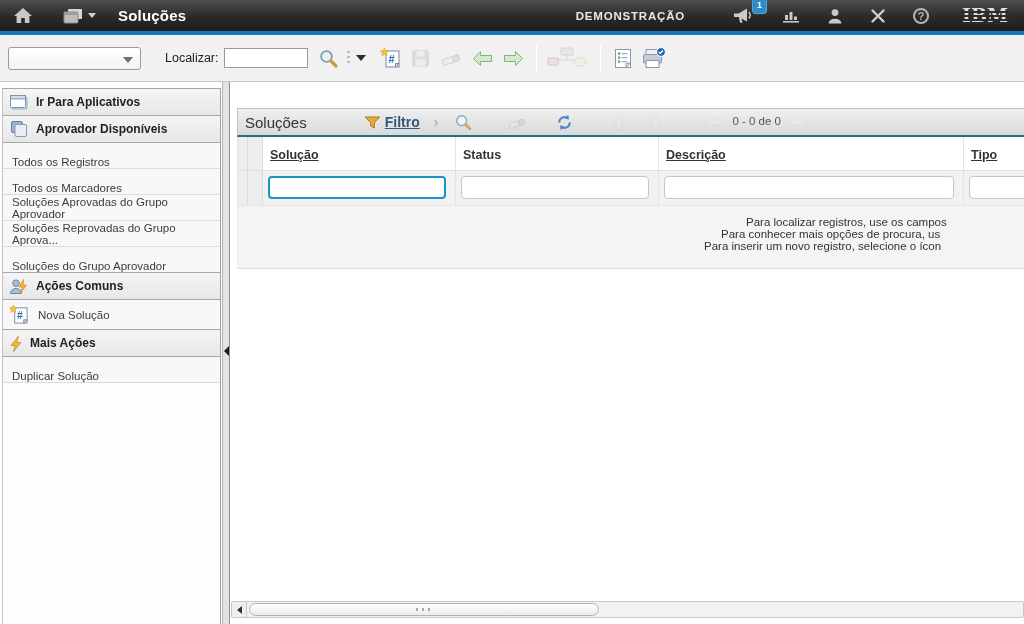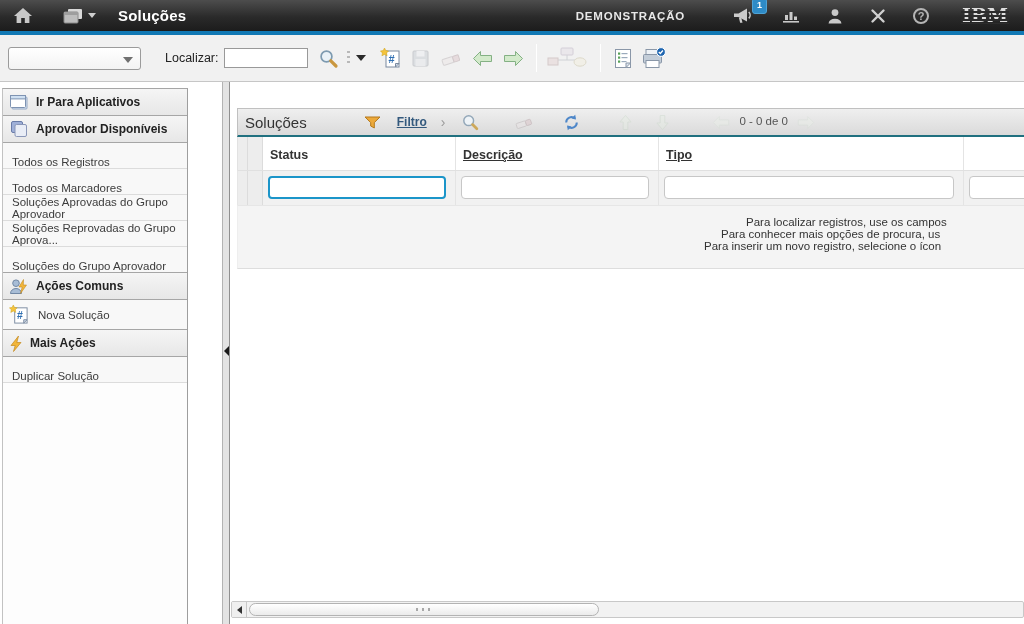--- a/index.html
+++ b/index.html
@@ -44,21 +44,21 @@
   .disabled { opacity:.42; filter:grayscale(55%); cursor:default; }
   .dots { width:3px; height:14px; margin-left:8px;
     background:repeating-linear-gradient(to bottom,#b9b9b9 0 2px,transparent 2px 5px); }
   .mini-caret { width:0; height:0; border-left:5px solid transparent; border-right:5px solid transparent;
     border-top:6px solid #2a2a2a; margin-left:6px; cursor:pointer; }
   .vsep { width:1px; height:28px; background:#c9c9c9; border-right:1px solid #fff; margin-left:12px; }
 
   
   .pagebody { position:absolute; top:82px; left:0; width:1024px; height:542px; display:flex; }
   .sidebar { width:222px; position:relative; background:#fff; }
-  .menu { position:absolute; top:6px; left:2px; width:186px; bottom:0;
+  .menu { position:absolute; top:6px; left:2px; width:219px; bottom:0;
     border-left:1px solid #c2c2c2; border-right:1px solid #9e9e9e; background:#fdfdfd;
     border-top:1px solid #a6a6a6; }
   .m-header { height:28px; display:flex; align-items:center; gap:7px; padding-left:6px;
     background:linear-gradient(#f5f5f5,#e7e7e7); border-top:1px solid #a6a6a6; border-bottom:1px solid #a6a6a6;
     margin-top:-1px; font-weight:bold; font-size:12px; color:#222; cursor:pointer; }
   .m-item { height:26px; display:flex; align-items:flex-end; padding-left:9px; font-size:11.5px;
     color:#3c3c3c; background:#f8f8f8; border-bottom:1px solid #dcdcdc; cursor:pointer; }
   .m-item-icon { height:30px; display:flex; align-items:center; gap:9px; padding-left:6px;
     font-size:11.5px; color:#3c3c3c; background:#f8f8f8; border-bottom:1px solid #dcdcdc; cursor:pointer; }
   .mi { display:inline-flex; align-items:center; }
@@ -68,21 +68,21 @@
   .collapse-tri { position:absolute; top:264px; left:1px; width:0; height:0;
     border-top:5px solid transparent; border-bottom:5px solid transparent; border-right:5px solid #1a1a1a; }
 
   
   .main { flex:1; position:relative; background:#fff; overflow:hidden; }
   .card { position:absolute; left:7px; top:26px; right:-2px; }
   .t-toolbar { height:29px; background:linear-gradient(#efefef,#dadada);
     border:1px solid #c0c0c0; border-bottom:2px solid #20707f; display:flex; align-items:center; padding:0 7px; }
   .t-title { font-size:15px; color:#333; }
   .funnel { margin-left:57px; cursor:pointer; display:inline-flex; }
-  .filtro { margin-left:16px; font-size:12px; font-weight:bold; color:#33597d; text-decoration:underline; cursor:pointer; }
+  .filtro { margin-left:4px; font-size:14px; font-weight:bold; color:#33597d; text-decoration:underline; cursor:pointer; }
   .chev { margin-left:14px; color:#9a9a9a; font-size:14px; cursor:pointer; }
   .chev::before { content:"›"; }
   .t-toolbar .tbtn { margin-left:0; }
   .ghost { opacity:.38; filter:grayscale(30%); cursor:default; }
   .pag-text { font-size:11.5px; color:#555; margin:0 9px; }
 
   .grid-row { display:grid; grid-template-columns:10px 15px 193px 203px 305px auto; }
   .cols { height:33px; background:#fff; border-left:1px solid #e2e2e2; }
   .cols .cell, .frow .cell { border-right:1px solid #e4e4e4; }
   .cell.sel { background:#ededed; border-right:1px solid #dcdcdc; }
@@ -384,20 +384,21 @@
             <svg width="18" height="15" viewBox="0 0 21 17">
                 <path d="M12.5 1.5 l7 7 -7 7 v-4 h-11 v-6 h11 z" fill="#eaf3e8" stroke="#ccdccc"></path>
               </svg>
           </span>
         </span>
       </div>
 
       <div class="grid-row cols">
         <div class="cell sel"></div>
         <div class="cell sel"></div>
+        <div class="cell ch"><span class="sort">Solução</span></div>
         <div class="cell ch"><span>Status</span></div>
         <div class="cell ch"><span class="sort">Descrição</span></div>
         <div class="cell ch"><span class="sort">Tipo</span></div>
       </div>
 
       <div class="grid-row frow">
         <div class="cell sel"></div>
         <div class="cell sel"></div>
         <div class="cell">
             <input class="fin focus" type="text" value="" style="">

